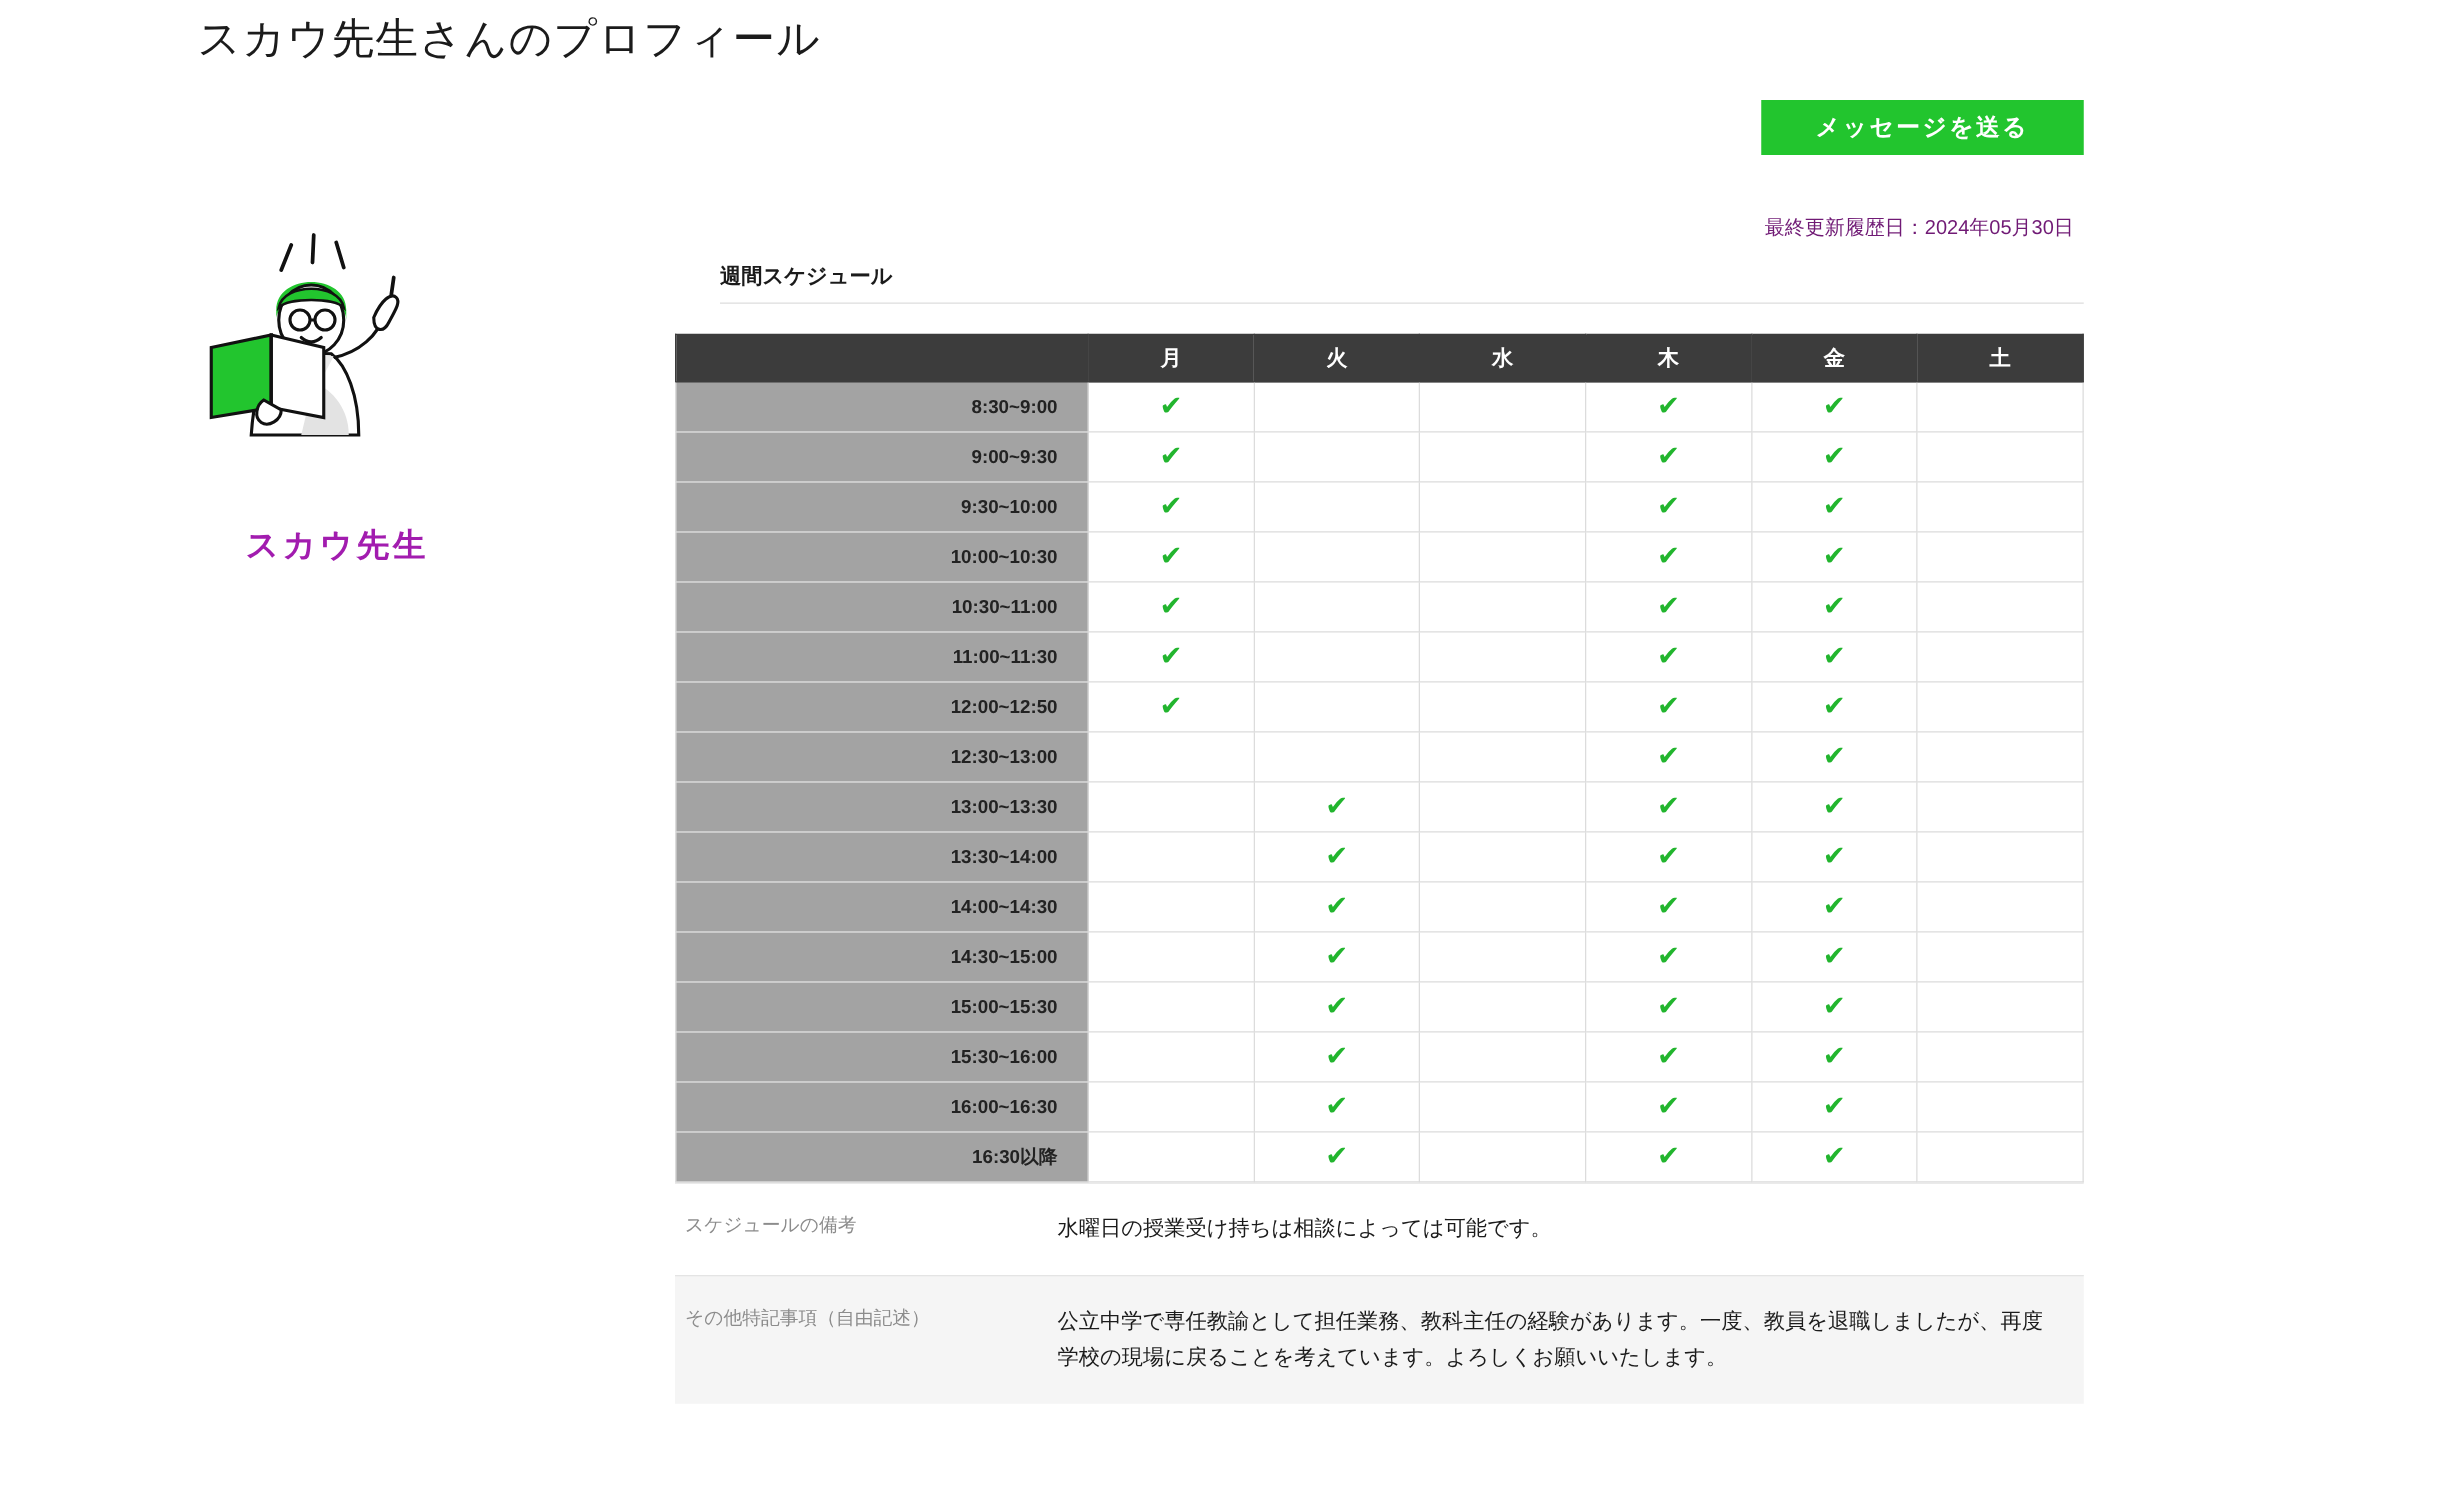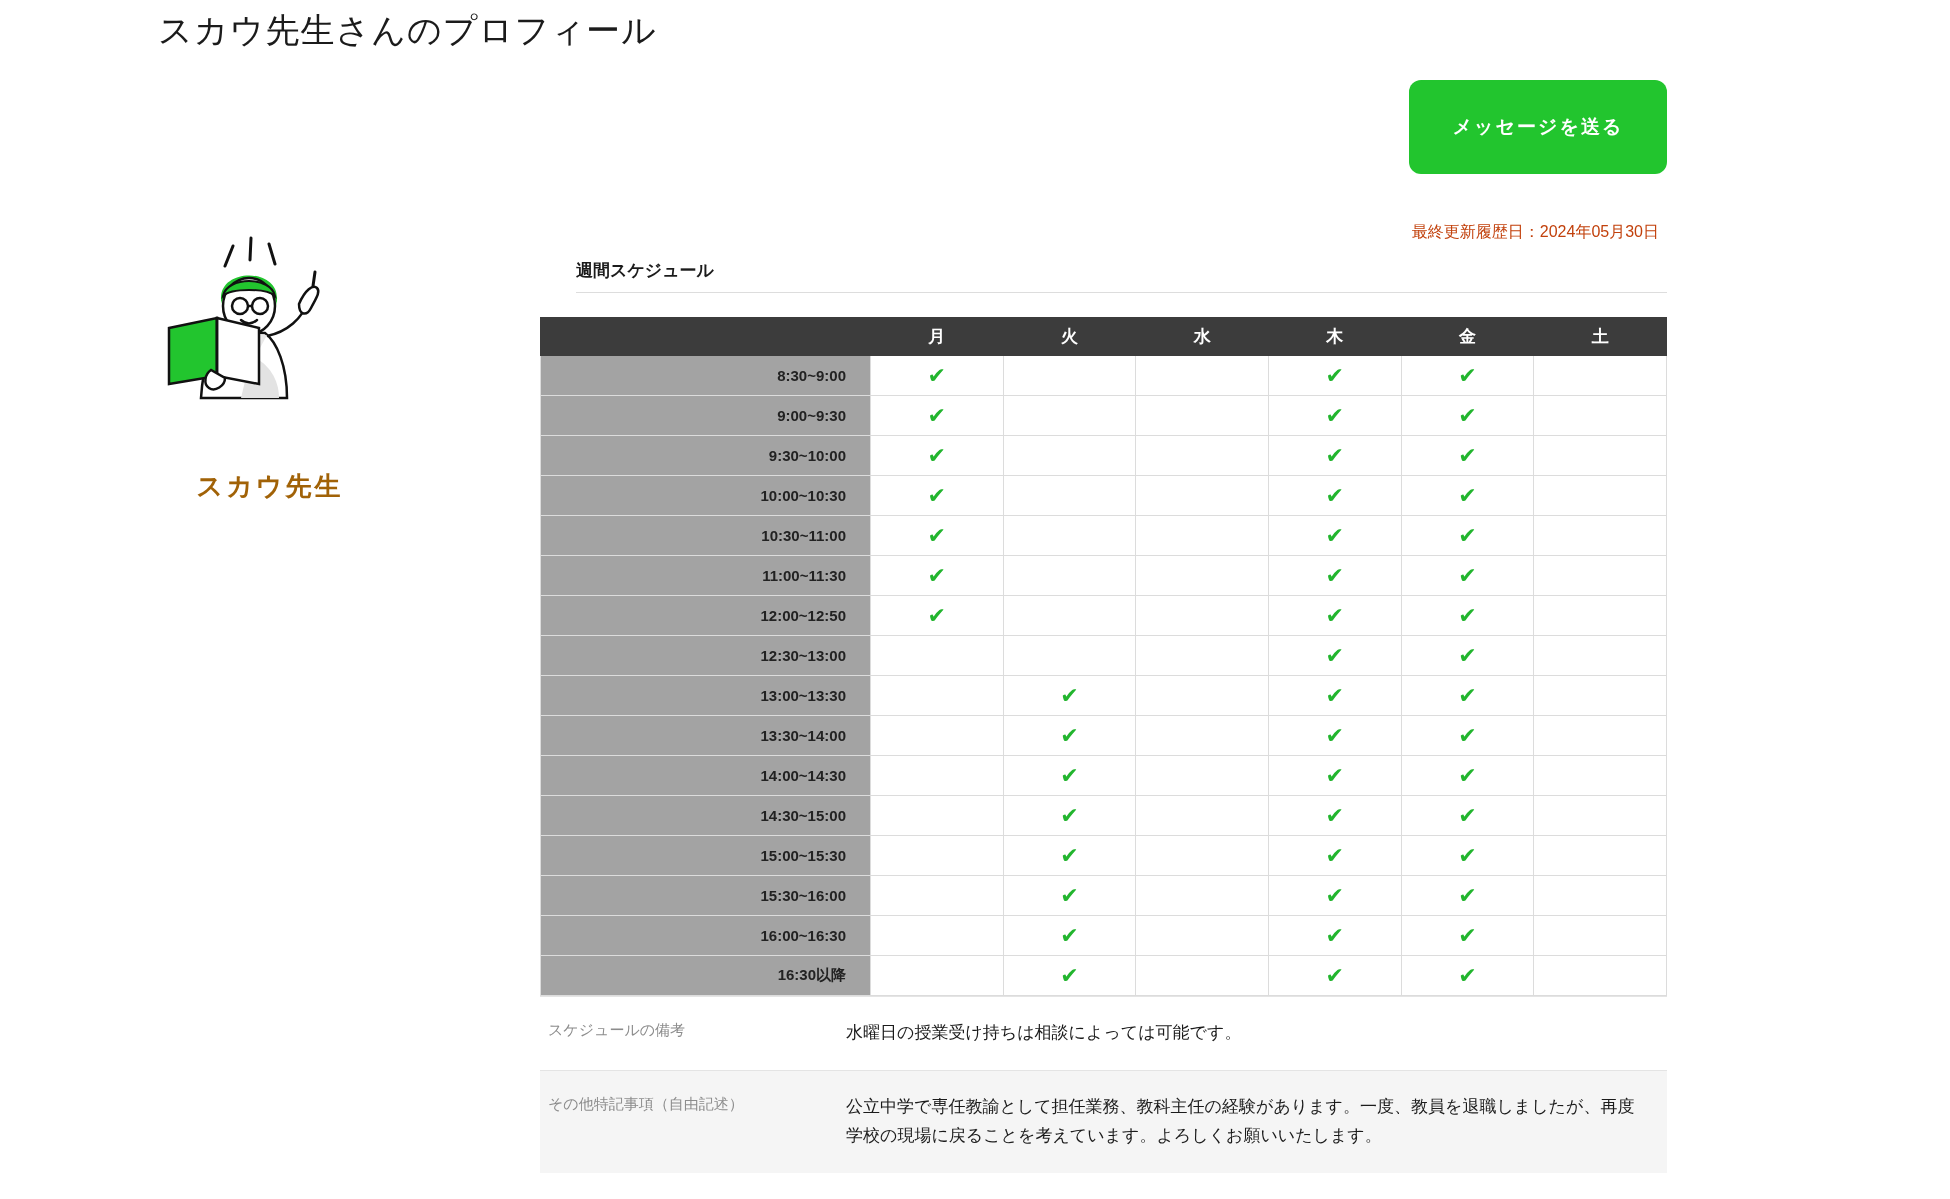--- a/index.html
+++ b/index.html
@@ -30,25 +30,25 @@
   .cta-row {
     display: flex;
     justify-content: flex-end;
     padding-right: 283px;
     margin-top: 26px;
   }
   .msg-button {
     background: #22c52e;
     color: #ffffff;
     border: none;
-    border-radius: 12px;
+    border-radius: 0;
     font-size: 19px;
     font-weight: bold;
     letter-spacing: 2px;
-    padding: 34px 34px;
+    padding: 9px 34px;
     min-width: 258px;
     cursor: pointer;
     font-family: "Liberation Sans", "DejaVu Sans", sans-serif;
   }
   
   .content {
     display: flex;
     align-items: flex-start;
     margin-top: 48px;
   }
@@ -62,30 +62,30 @@
     width: 230px;
     height: 175px;
     margin: 0 auto;
     position: relative;
   }
   .teacher-name {
     margin-top: 62px;
     font-size: 26px;
     font-weight: bold;
     letter-spacing: 3px;
-    color: #a16207;
+    color: #a21caf;
   }
   .main-col {
     flex: 1 1 auto;
     padding-right: 283px;
   }
   .updated {
     text-align: right;
     font-size: 16px;
-    color: #c2410c;
+    color: #701a75;
     padding-right: 8px;
   }
   .section-title {
     margin-top: 16px;
     font-size: 17px;
     font-weight: bold;
     color: #1b1b1b;
     border-bottom: 1px solid #dddddd;
     padding-bottom: 10px;
     margin-left: 36px;

